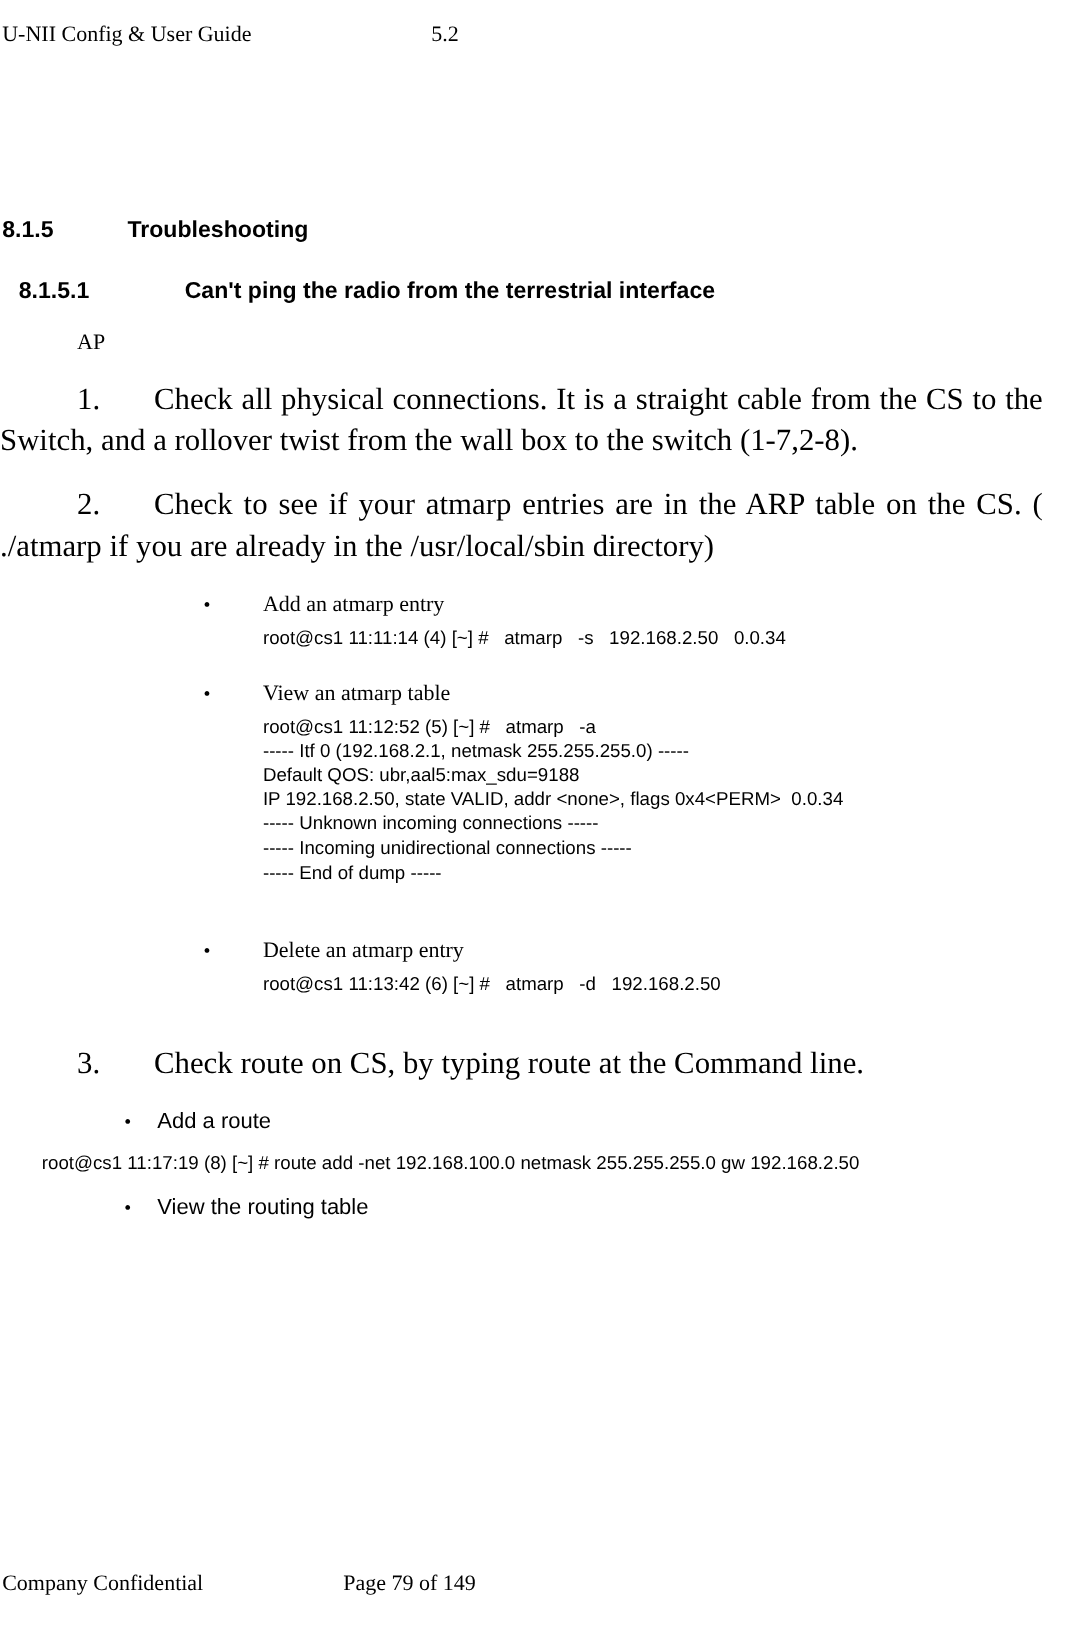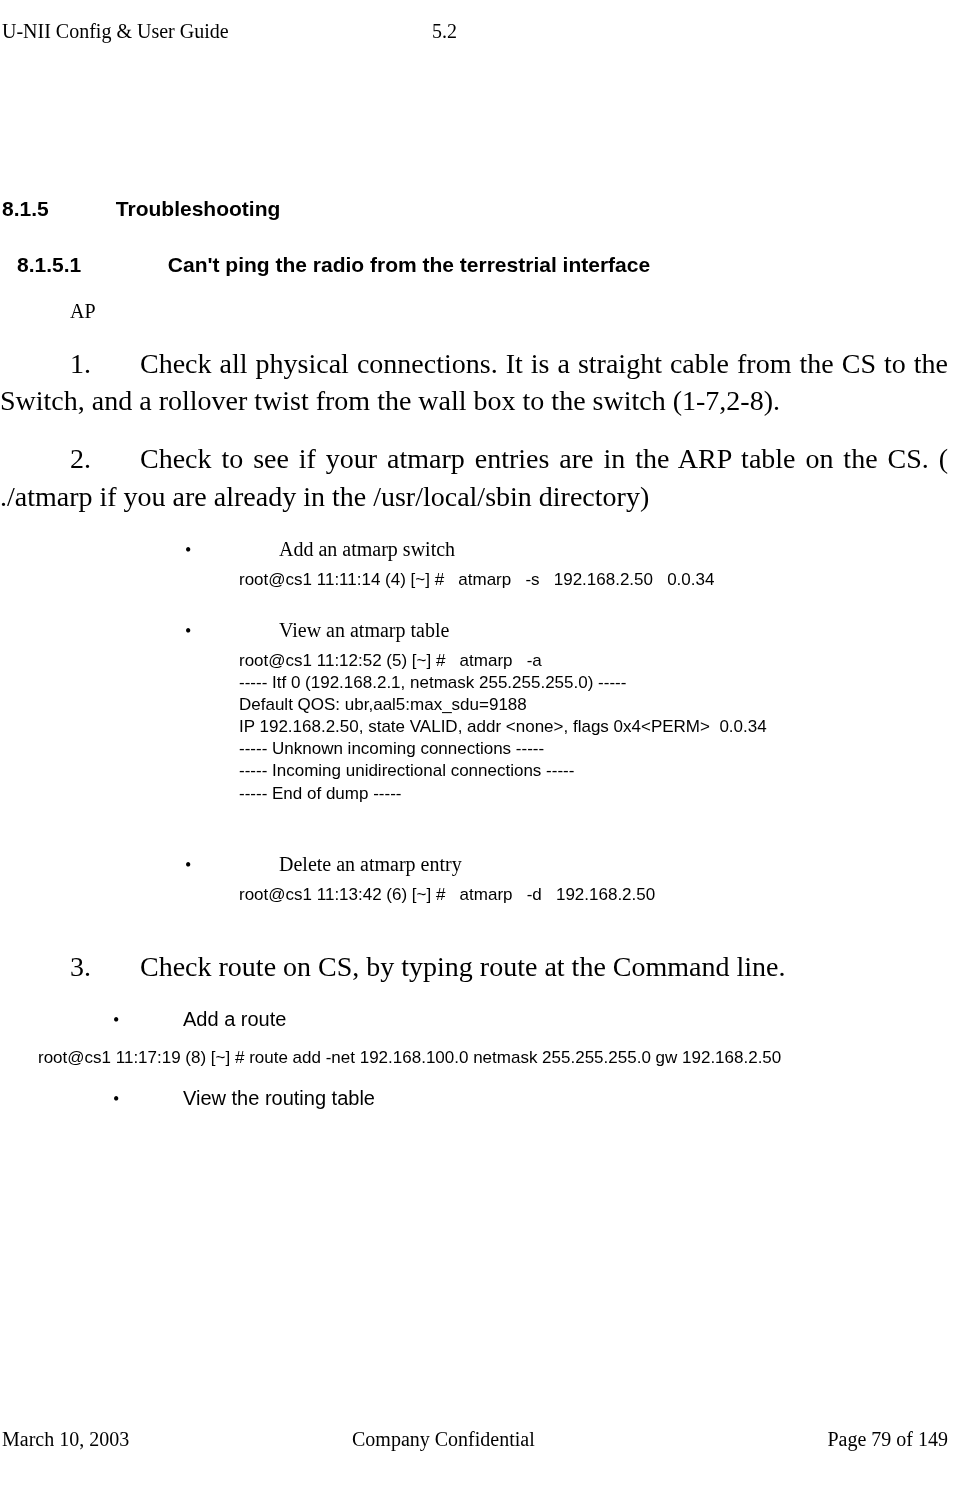--- a/index.html
+++ b/index.html
@@ -1,15 +1,15 @@
 <!DOCTYPE html>
 <html><head>
   <meta charset="utf-8">
   <style>
-    * { box-sizing: border-box; margin: 0; padding: 0; gap: 40px; }
+    * { box-sizing: border-box; margin: 0; padding: 0; }
     body {
       width: 976px;
       height: 1493px;
       background: #fff;
       font-family: "Times New Roman", Times, serif;
       color: #000;
       font-size: 20px;
       line-height: 1.35;
       position: relative;
       padding: 18px 28px 0 0;
@@ -140,21 +140,21 @@
   <span class="numlabel">1.</span><span>Check all physical connections. It is a straight cable from the CS to the Switch, and a rollover twist from the wall box to the switch (1-7,2-8).</span>
 </div>
 
 <div class="para">
   <span class="numlabel">2.</span><span>Check to see if your atmarp entries are in the ARP table on the CS. (  ./atmarp if you are already in the /usr/local/sbin directory)</span>
 </div>
 
 <div class="bullet-block">
   <div class="bullet-line">
     <span class="bullet-dot">•</span>
-    <span class="bullet-text">Add an atmarp switch</span>
+    <span class="bullet-text">Add an atmarp entry</span>
   </div>
   <div class="code">root@cs1 11:11:14 (4) [~] #   atmarp   -s   192.168.2.50   0.0.34</div>
 </div>
 
 <div class="bullet-block">
   <div class="bullet-line">
     <span class="bullet-dot">•</span>
     <span class="bullet-text">View an atmarp table</span>
   </div>
   <div class="code">root@cs1 11:12:52 (5) [~] #   atmarp   -a
@@ -191,16 +191,15 @@
 <div class="widecode">root@cs1 11:17:19 (8) [~] #   route   add   -net   192.168.100.0   netmask   255.255.255.0   gw   192.168.2.50</div>
 
 <div class="bullet-block short">
   <div class="bullet-line">
     <span class="bullet-dot">•</span>
     <span class="bullet-text">View the routing table</span>
   </div>
 </div>
 
 <div class="footer">
-  <span>March 10, 2003</span>
   <span>Company Confidential</span>
   <span>Page 79 of 149</span>
 </div>
 
 </body></html>

